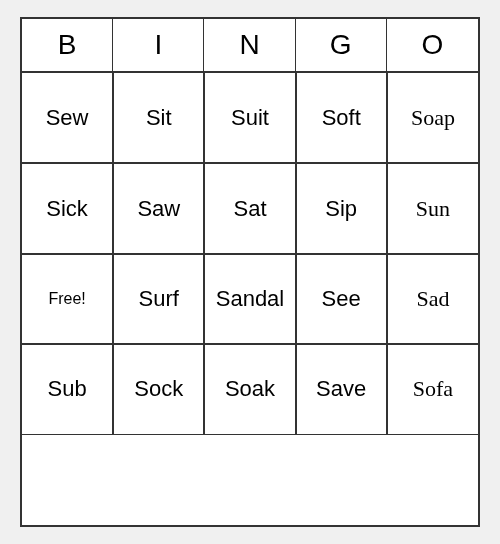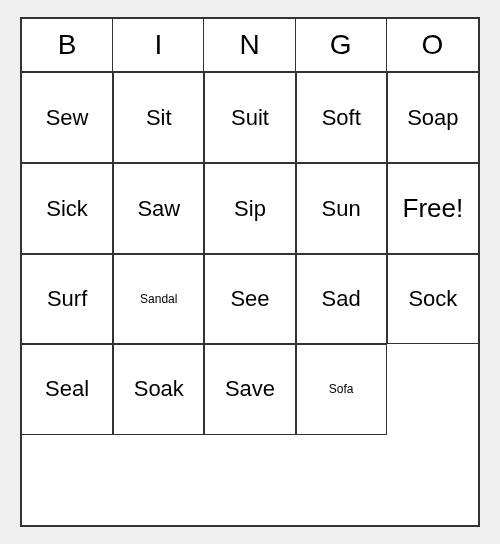--- a/index.html
+++ b/index.html
@@ -57,42 +57,43 @@
       text-align: center;
       padding: 9px;
     }
 
     .bingo-cell:nth-child(5n+1) {
       border-left: none;
     }
 
     .bingo-cell:nth-child(5n) {
       border-right: none;
+      font-family: Liberation Serif, serif;
     }
 
     
     .bingo-cell:nth-child(-n+5) {
       border-top: none;
     }
 
     
     .bingo-cell:nth-child(n+21) {
       border-bottom: none;
     }
 
     .header-cell:not(:last-child) {
       border-right: 1px solid #333;
     }
 
     .free-cell {
-      font-size: 26px;
+      font-size: 16px;
     }
 
     .small-text {
-      font-size: 12px;
+      font-size: 22px;
     }
   </style>
 </head>
 <body>
 
 <div class="bingo-card">
   <div class="bingo-header">
   <div class="header-cell">B</div>
       <div class="header-cell">I</div>
       <div class="header-cell">N</div>
@@ -100,26 +101,27 @@
       <div class="header-cell">O</div>
     </div>
   <div class="bingo-grid">
   <div class="bingo-cell">Sew</div>
       <div class="bingo-cell">Sit</div>
       <div class="bingo-cell">Suit</div>
       <div class="bingo-cell">Soft</div>
       <div class="bingo-cell">Soap</div>
       <div class="bingo-cell">Sick</div>
       <div class="bingo-cell">Saw</div>
+      <div class="bingo-cell">Sat</div>
       <div class="bingo-cell">Sip</div>
       <div class="bingo-cell">Sun</div>
       <div class="bingo-cell free-cell">Free!</div>
       <div class="bingo-cell">Surf</div>
       <div class="bingo-cell small-text">Sandal</div>
       <div class="bingo-cell">See</div>
       <div class="bingo-cell">Sad</div>
+      <div class="bingo-cell">Sub</div>
       <div class="bingo-cell">Sock</div>
-      <div class="bingo-cell">Seal</div>
       <div class="bingo-cell">Soak</div>
       <div class="bingo-cell">Save</div>
       <div class="bingo-cell small-text">Sofa</div>
     </div>
 </div>
 
 </body></html>

